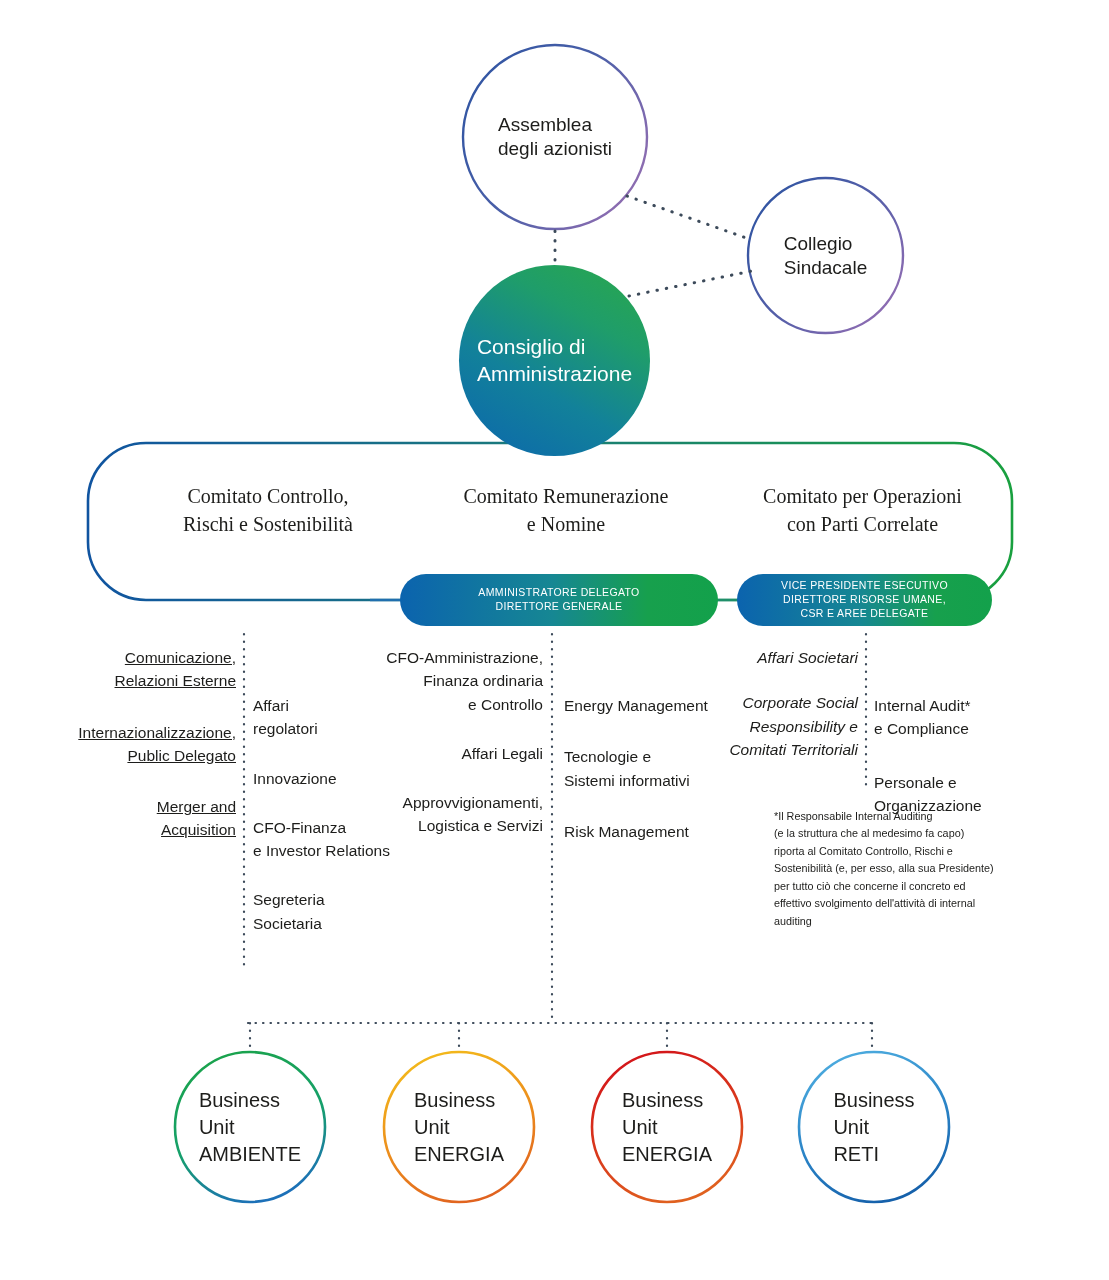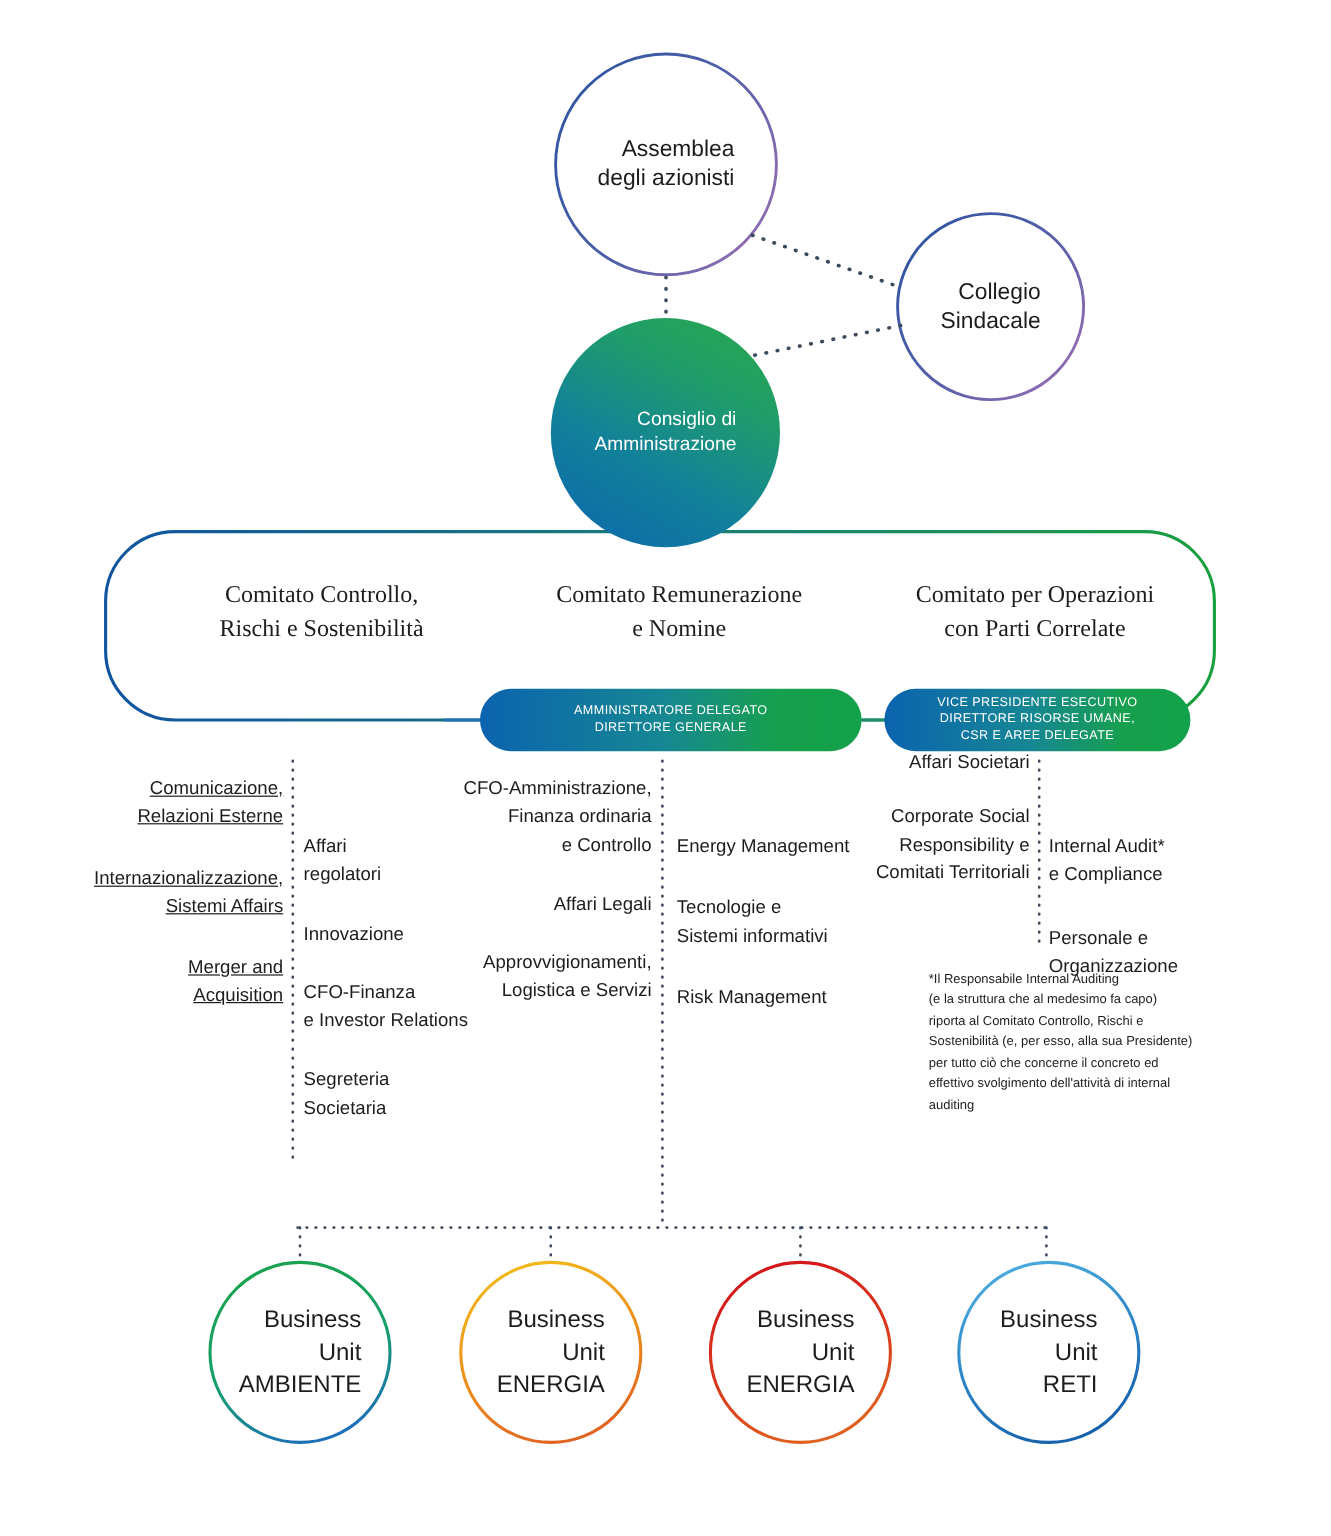--- a/index.html
+++ b/index.html
@@ -27,21 +27,21 @@
     pointer-events: none;
   }
 
   
   .circ {
     position: absolute;
     border-radius: 50%;
     display: flex;
     align-items: center;
     justify-content: center;
-    text-align: right;
+    text-align: left;
     box-sizing: border-box;
     line-height: 1.26;
   }
   .circ .lbl { display: block; }
 
   
   .circ.outline { background: transparent; }
 
   #c-assemblea {
     left: 462px; top: 44px;
@@ -51,21 +51,21 @@
   }
   #c-collegio {
     left: 747px; top: 177px;
     width: 157px; height: 157px;
     font-size: 19px;
     color: #1d1d1b;
   }
   #c-cda {
     left: 459px; top: 265px;
     width: 191px; height: 191px;
-    font-size: 16px;
+    font-size: 21px;
     color: #ffffff;
     background: linear-gradient(210deg, #2aa84a 0%, #1f9d6a 30%, #12819a 62%, #0c66ad 100%);
   }
 
   .bu {
     position: absolute;
     width: 152px; height: 152px;
     font-size: 20px;
     color: #1d1d1b;
     line-height: 1.35;
@@ -123,21 +123,21 @@
     margin-bottom: 26px;
   }
   .roles .role:last-child { margin-bottom: 0; }
   .roles.right-align { text-align: right; }
   .roles.left-align  { text-align: left; margin-top: 48px; }
 
   #roles-0a { left: 62px;  top: 646px; width: 174px; }
   #roles-0b { left: 253px; top: 646px; width: 150px; }
   #roles-1a { left: 378px; top: 646px; width: 165px; }
   #roles-1b { left: 564px; top: 646px; width: 165px; }
-  #roles-2a { left: 710px; top: 624px; width: 148px; }
+  #roles-2a { left: 710px; top: 646px; width: 148px; font-style: italic; }
   #roles-2b { left: 874px; top: 646px; width: 150px; }
 
   #roles-0a .role { margin-bottom: 28px; text-decoration: underline; }
   #roles-1a .role { margin-bottom: 26px; }
   #roles-1b .role { margin-bottom: 28px; }
   #roles-2a .role { margin-bottom: 22px; }
   #roles-2b .role { margin-bottom: 30px; }
   #roles-0b .role { margin-bottom: 26px; }
 
   
@@ -260,21 +260,21 @@
   <div class="pill" id="pill-1">Amministratore Delegato
 Direttore Generale</div>
   <div class="pill" id="pill-2">Vice Presidente Esecutivo
 Direttore Risorse Umane,
 CSR e Aree Delegate</div>
 
   <div class="roles right-align" id="roles-0a">
     <div class="role">Comunicazione,
 Relazioni Esterne</div>
     <div class="role">Internazionalizzazione,
-Sistemi Affairs</div>
+Public Delegato</div>
     <div class="role">Merger and
 Acquisition</div>
   </div>
   <div class="roles left-align" id="roles-0b">
     <div class="role">Affari
 regolatori</div>
     <div class="role">Innovazione</div>
     <div class="role">CFO-Finanza
 e Investor Relations</div>
     <div class="role">Segreteria

